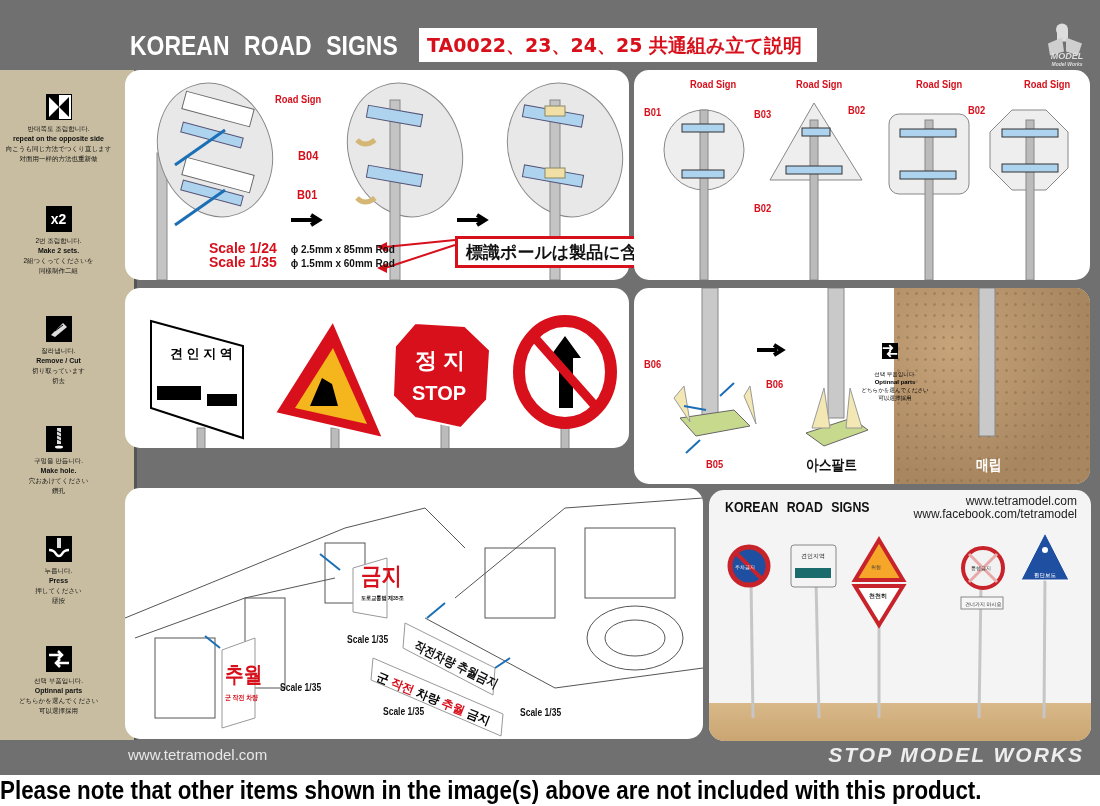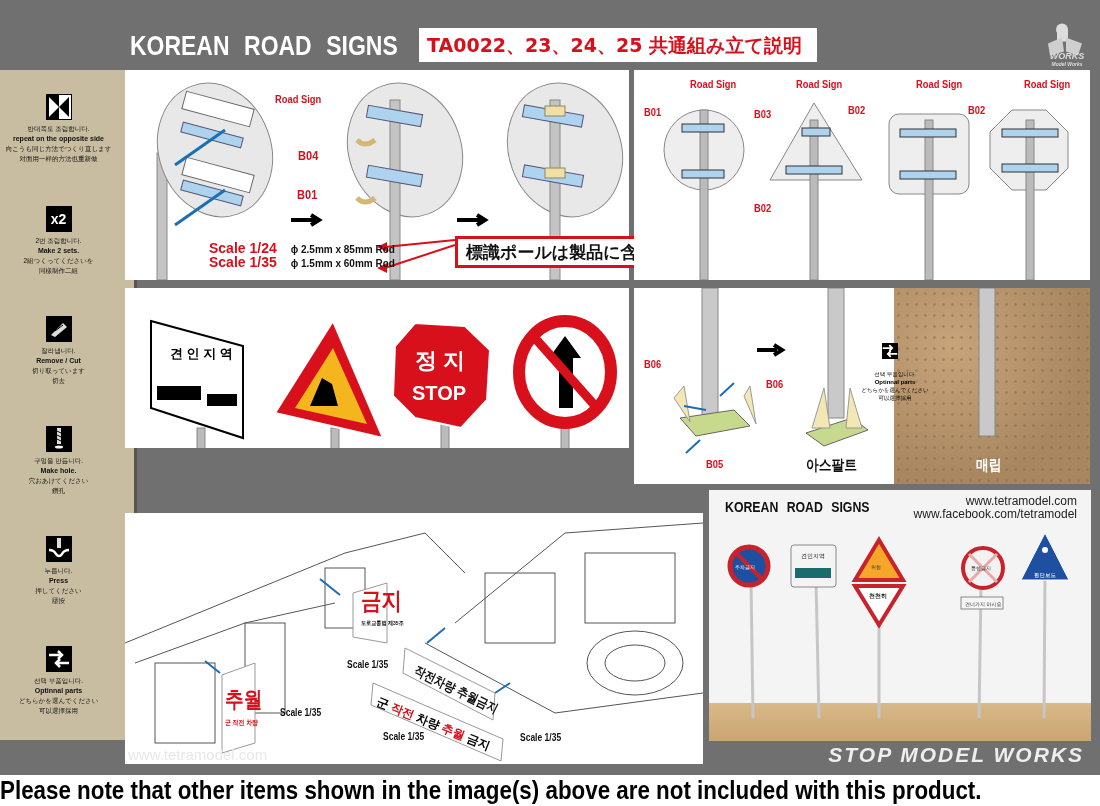--- a/index.html
+++ b/index.html
@@ -10,26 +10,26 @@
   .logo { position: absolute; left: 1040px; top: 14px; width: 50px; height: 55px; }
   .logo-text { position: absolute; left: 1044px; top: 52px; width: 46px; color: #ddd; font-size: 9px; font-weight: 700; font-style: italic; text-align: center; line-height: 8px; }
   .logo-text small { display: block; font-size: 5px; }
 
   .sidebar { position: absolute; left: 0; top: 70px; width: 137px; height: 670px; background: #c8bda0; border-right: 3px solid #555; padding-left: 44px; }
   .legend { position: absolute; left: 0; width: 117px; text-align: center; color: #111; }
   .legend .ic { width: 26px; height: 26px; background: #000; margin: 0 auto 4px auto; display: flex; align-items: center; justify-content: center; color: #fff; font-weight: 700; font-size: 14px; }
   .legend .l { font-size: 6.5px; line-height: 10px; white-space: nowrap; }
   .legend .en { font-size: 7px; font-weight: 700; }
 
-  .panel { position: absolute; background: #fff; overflow: hidden; }
+  .panel { position: absolute; background: #fff; overflow: hidden; border-radius: 15px; }
   .p1 { left: 125px; top: 70px; width: 504px; height: 210px; }
   .p2 { left: 634px; top: 70px; width: 456px; height: 210px; }
   .p3 { left: 125px; top: 288px; width: 504px; height: 160px; }
   .p4 { left: 634px; top: 288px; width: 456px; height: 196px; }
-  .p5 { left: 125px; top: 513px; width: 578px; height: 251px; }
+  .p5 { left: 125px; top: 488px; width: 578px; height: 251px; }
   .p6 { left: 709px; top: 490px; width: 382px; height: 251px; background: #f4f4f4; }
 
   .red-label { position: absolute; color: #d7101c; font-weight: 700; font-size: 11px; font-family: "Liberation Sans", sans-serif; transform: scaleX(0.85); transform-origin: left; }
   .black-label { position: absolute; color: #111; font-weight: 700; font-size: 10px; transform: scaleX(0.85); transform-origin: left; white-space: nowrap; }
   .rod-spec { position: absolute; font-size: 10px; font-weight: 700; color: #111; white-space: nowrap; }
   .rod-spec .sc { color: #d7101c; font-size: 14px; margin-right: 14px; }
   .notice { position: absolute; left: 455px; top: 236px; width: 358px; height: 32px; border: 3px solid #d7101c; background: #fff; font-size: 17px; font-weight: 700; line-height: 26px; padding-left: 8px; font-family: "DejaVu Sans", sans-serif; white-space: nowrap; color: #111; }
 
   .footer-url { position: absolute; left: 128px; top: 746px; color: #e8e8e8; font-size: 15px; }
   .footer-brand { position: absolute; right: 16px; top: 743px; color: #eee; font-size: 21px; font-weight: 700; font-style: italic; letter-spacing: 2px; }
@@ -49,21 +49,21 @@
 
   <div class="title">KOREAN  ROAD  SIGNS</div>
   <div class="subtitle-box">TA0022、23、24、25 共通組み立て説明書</div>
   <svg class="logo" viewBox="0 0 50 40">
     <circle cx="22" cy="8" r="6" fill="#ddd"></circle>
     <rect x="17" y="8" width="11" height="12" fill="#ddd"></rect>
     <polygon points="8,22 22,16 24,30 10,34" fill="#cfcfcf"></polygon>
     <polygon points="26,16 42,22 38,34 26,30" fill="#cfcfcf"></polygon>
   </svg>
   <div class="logo-text">
-    <span>WORKS</span>
+    <span>MODEL</span>
     <small>Model Works</small>
   </div>
 
   <div class="sidebar">
     <div class="legend" style="top:24px">
       <div class="ic" style="background:#fff;border:1px solid #000">
         <svg width="24" height="24" viewBox="0 0 24 24">
             <rect x="0" y="0" width="12" height="24" fill="#000"></rect>
             <polygon points="2,2 12,12 2,22" fill="#fff"></polygon>
             <polygon points="22,2 12,12 22,22" fill="#000"></polygon>

